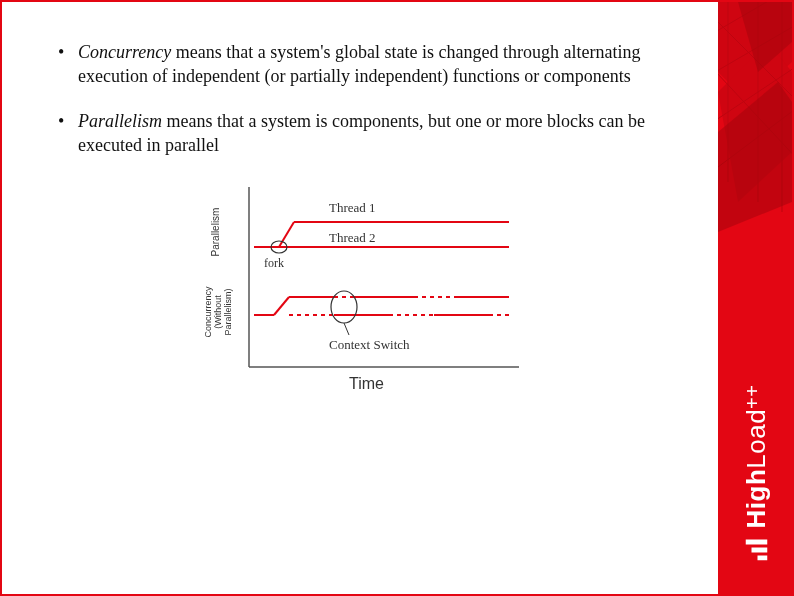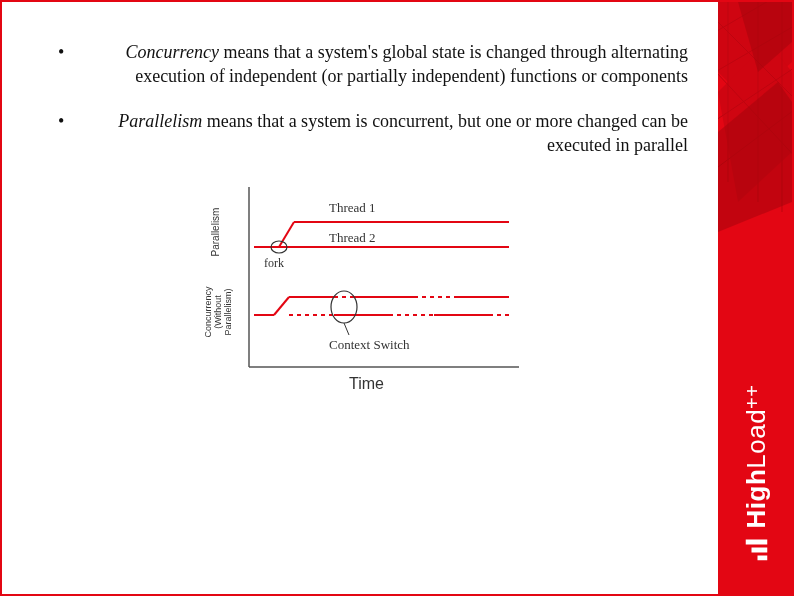--- a/index.html
+++ b/index.html
@@ -24,21 +24,20 @@
   }
   .title {
     font-size: 36px;
     font-weight: normal;
     color: #111;
     margin-bottom: 24px;
   }
   ul.bullets {
     list-style: none;
     padding-left: 22px;
-    text-align: right;
   }
   ul.bullets li {
     position: relative;
     font-size: 18px;
     line-height: 1.35;
     color: #111;
     margin-bottom: 20px;
     padding-left: 16px;
   }
   ul.bullets li::before {
@@ -100,21 +99,21 @@
 <body>
 
 <div class="slide">
   <div class="content">
 
     <ul class="bullets">
       <li>
         <span class="term">Concurrency</span><span> means that a system's global state is changed through alternating execution of independent (or partially independent) functions or components</span>
       </li>
       <li>
-        <span class="term">Parallelism</span><span> means that a system is concurrent, but one or more changed can be executed in parallel</span>
+        <span class="term">Parallelism</span><span> means that a system is components, but one or more blocks can be executed in parallel</span>
       </li>
     </ul>
 
     <div class="diagram">
       <svg viewBox="0 0 350 220" width="350" height="220">
 
         <line x1="60" y1="10" x2="60" y2="190" stroke="#555" stroke-width="1.5"></line>
         <line x1="60" y1="190" x2="330" y2="190" stroke="#555" stroke-width="1.5"></line>
 
         <text x="0" y="0" transform="translate(30,55) rotate(-90)" font-size="10" font-family="Arial" fill="#333" text-anchor="middle">Parallelism</text>

